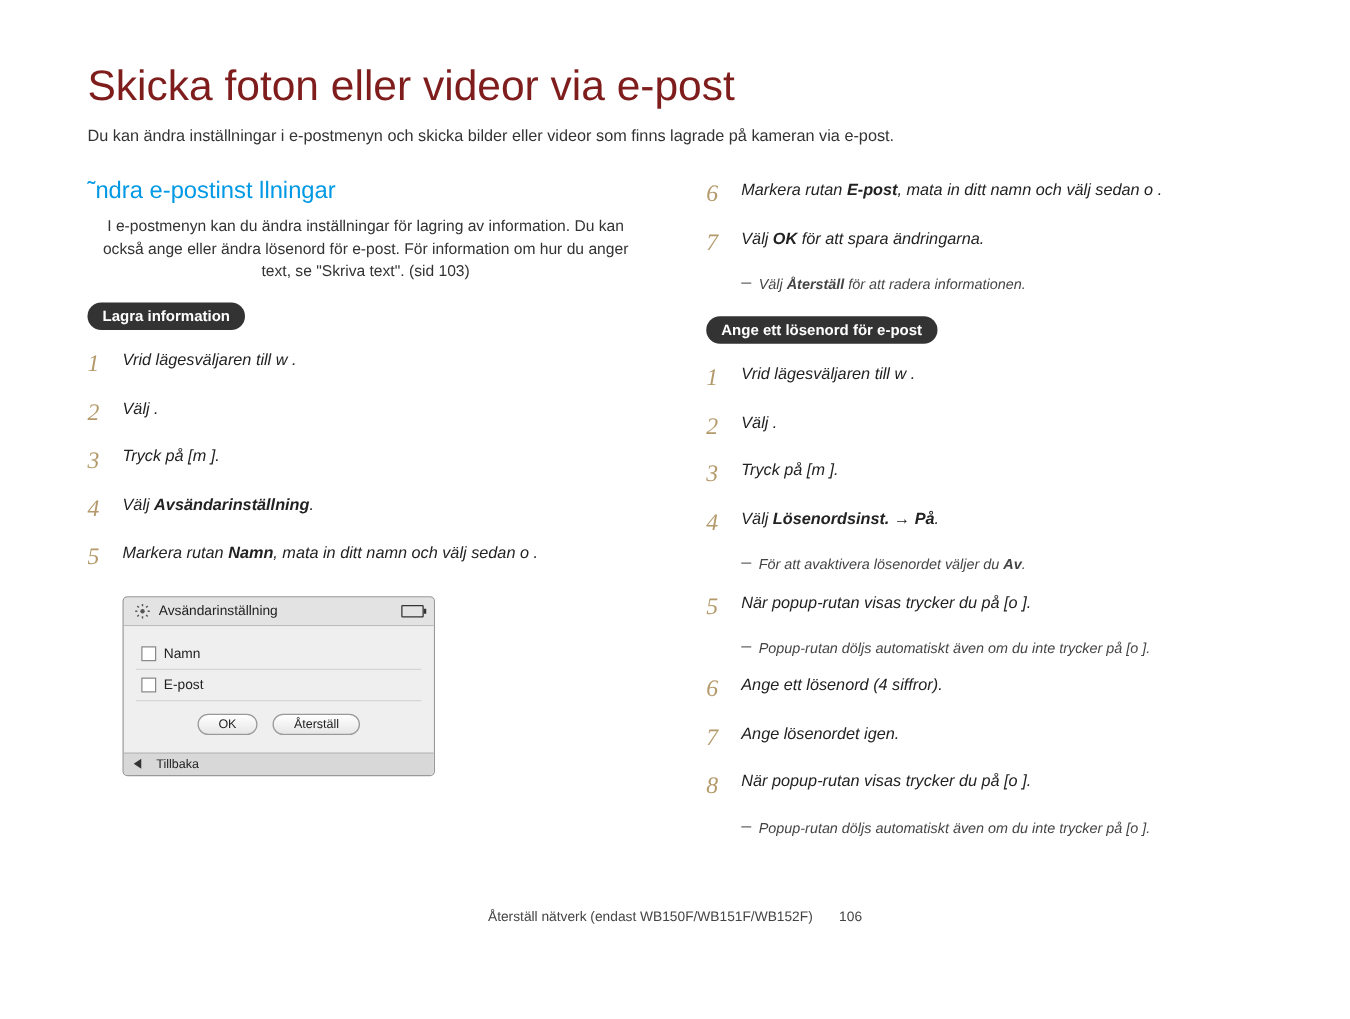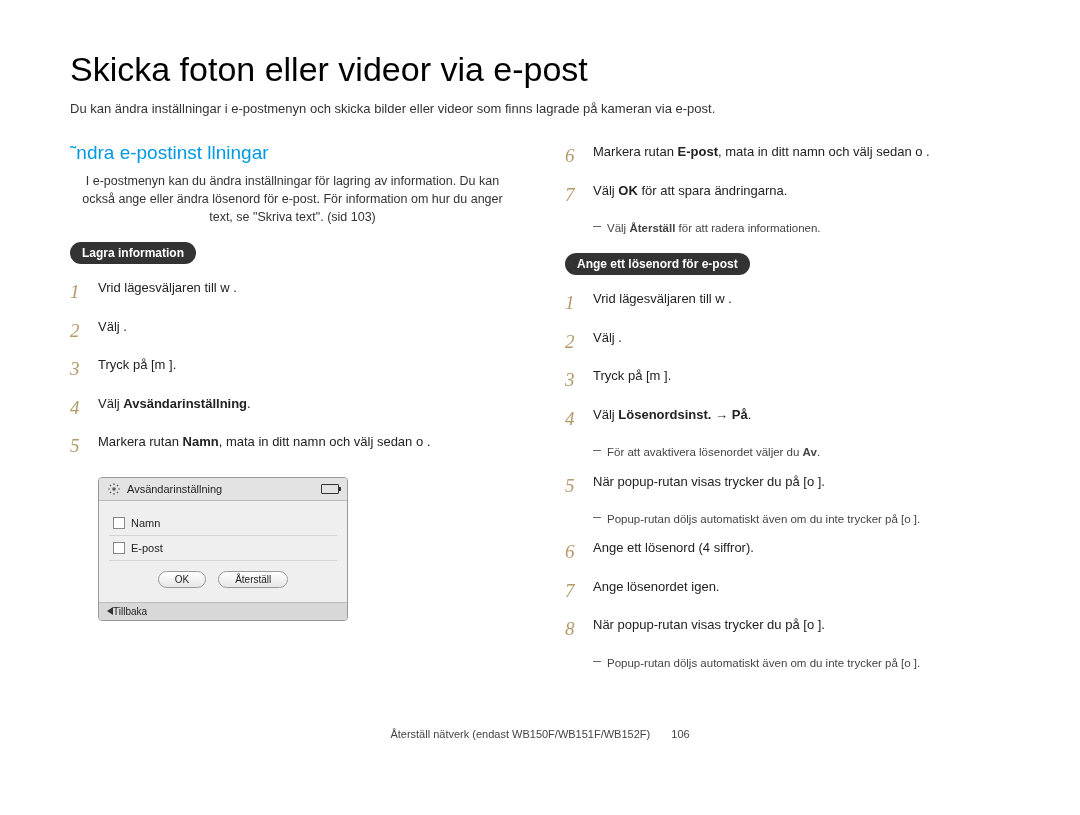--- a/index.html
+++ b/index.html
@@ -1,47 +1,47 @@
 <!DOCTYPE html>
 <html><head>
 <meta charset="utf-8">
 <style>
   * { box-sizing: border-box; margin: 0; padding: 0; }
   html, body { width: 1080px; height: 815px; background: #fff; font-family: Arial, Helvetica, sans-serif; color: #222; }
   .page { padding: 50px 70px 20px 70px; }
-  .title { color: #000000; font-size: 34px; font-weight: 400; margin-bottom: 12px; }
+  .title { color: #7f1d1d; font-size: 34px; font-weight: 400; margin-bottom: 12px; }
   .intro { font-size: 13px; color: #333; margin-bottom: 26px; }
   .cols { display: flex; gap: 50px; }
   .col { flex: 1; }
   .subhead { color: #0099e5; font-size: 19px; font-weight: 400; margin-bottom: 8px; }
   .paratext { font-size: 12.5px; color: #333; line-height: 1.45; margin-bottom: 16px; text-align: center; }
   .pill { display: inline-block; background: #333; color: #fff; border-radius: 12px; padding: 4px 12px; font-size: 12px; font-weight: bold; margin-bottom: 14px; }
   .steps { list-style: none; margin-bottom: 16px; }
   .step { display: flex; align-items: flex-start; gap: 10px; margin-bottom: 10px; font-size: 13px; line-height: 1.5; }
   .step .num { color: #b49a6b; font-size: 19px; font-weight: 400; font-style: italic; font-family: Georgia, 'Times New Roman', serif; min-width: 18px; }
-  .step .txt { flex: 1; }
+  .step .txt { flex: 1; font-style: italic; }
   .step .note { font-size: 11.5px; color: #444; margin-top: 20px; margin-left: 14px; position: relative; }
   .step .note::before { content: ""; position: absolute; left: -14px; top: 6px; width: 8px; height: 1px; background: #666; }
   b { font-weight: bold; }
 
   
   .device { width: 250px; border: 1px solid #999; border-radius: 4px; background: #f4f4f4; margin: 6px 0 0 28px; overflow: hidden; font-size: 11px; }
   .dev-top { display: flex; align-items: center; justify-content: space-between; background: #e3e3e3; padding: 4px 8px; border-bottom: 1px solid #bbb; }
   .dev-top-left { display: flex; align-items: center; gap: 6px; }
   .dev-icon { width: 14px; height: 14px; display: inline-flex; align-items: center; justify-content: center; }
   .battery { width: 18px; height: 10px; border: 1px solid #333; border-radius: 1px; position: relative; }
   .battery::after { content: ""; position: absolute; right: -3px; top: 2px; width: 2px; height: 4px; background: #333; }
   .battery .fill { background: #333; width: 100%; height: 100%; }
   .dev-body { padding: 10px 10px 8px 10px; background: #efefef; }
   .dev-row { display: flex; align-items: center; gap: 6px; padding: 6px 4px; border-bottom: 1px solid #d5d5d5; }
   .dev-row:last-of-type { border-bottom: none; }
   .sq { width: 12px; height: 12px; border: 1px solid #888; background: #fff; }
   .dev-buttons { display: flex; gap: 12px; justify-content: center; padding: 10px 0 6px 0; }
   .dev-btn { border: 1px solid #999; background: linear-gradient(#fff,#e6e6e6); border-radius: 10px; padding: 2px 16px; font-size: 10px; }
-  .dev-foot { background: #d8d8d8; border-top: 1px solid #bbb; padding: 3px 8px; display: flex; align-items: center; gap: 0; font-size: 10px; }
+  .dev-foot { background: #d8d8d8; border-top: 1px solid #bbb; padding: 3px 8px; display: flex; align-items: center; gap: 12px; font-size: 10px; }
   .back-icon { display:inline-block; width:0; height:0; border-top:4px solid transparent; border-bottom:4px solid transparent; border-right:6px solid #333; }
 
   .footer { text-align: center; font-size: 11px; color: #444; margin-top: 40px; }
   .footer .pg { margin-left: 18px; }
 </style>
 </head>
 <body>
 
 <div class="page">
   <h1 class="title">Skicka foton eller videor via e-post</h1>

